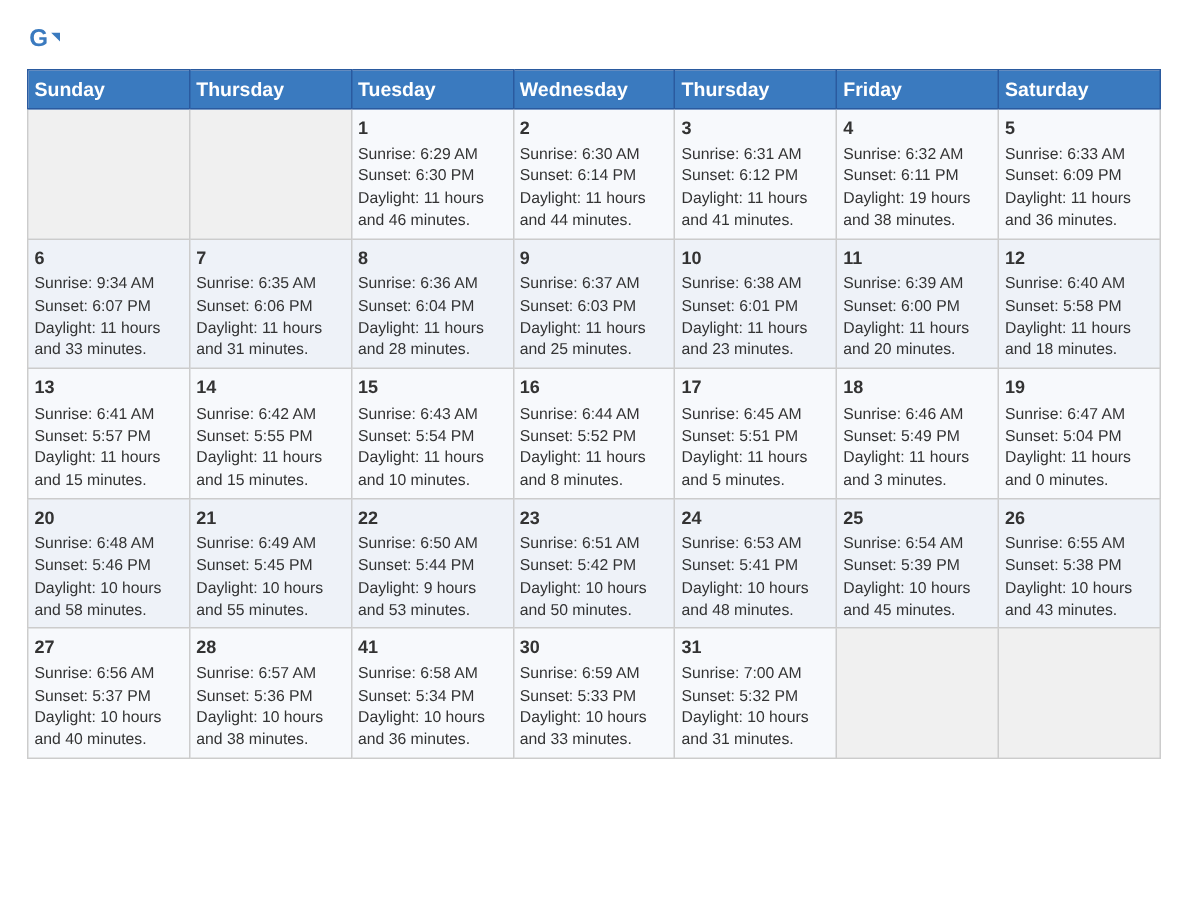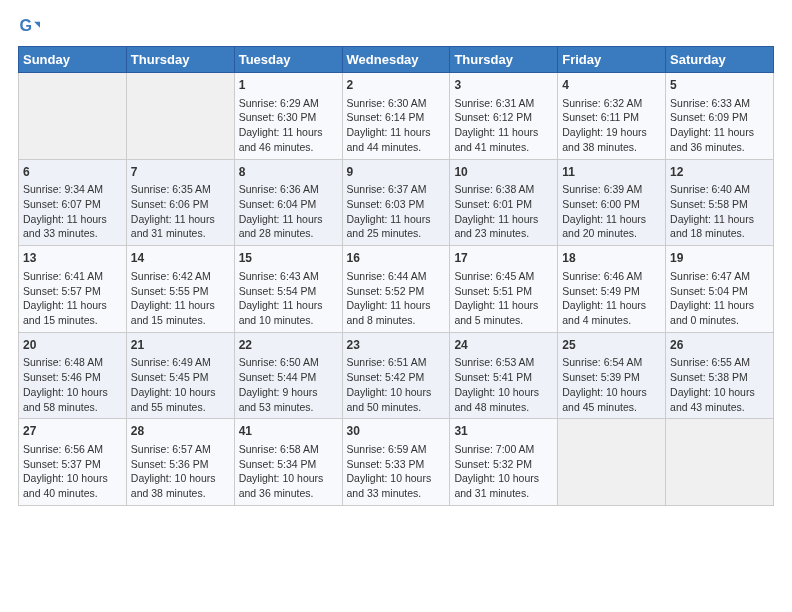--- a/index.html
+++ b/index.html
@@ -234,21 +234,21 @@
           <td>
             <span class="day-num">17</span>
             <div>Sunrise: 6:45 AM</div>
             <div>Sunset: 5:51 PM</div>
             <div>Daylight: 11 hours and 5 minutes.</div>
           </td>
           <td>
             <span class="day-num">18</span>
             <div>Sunrise: 6:46 AM</div>
             <div>Sunset: 5:49 PM</div>
-            <div>Daylight: 11 hours and 4 minutes.</div>
+            <div>Daylight: 11 hours and 3 minutes.</div>
           </td>
           <td>
             <span class="day-num">19</span>
             <div>Sunrise: 6:47 AM</div>
             <div>Sunset: 5:04 PM</div>
             <div>Daylight: 11 hours and 0 minutes.</div>
           </td>
         </tr>
         <tr>
           <td>

